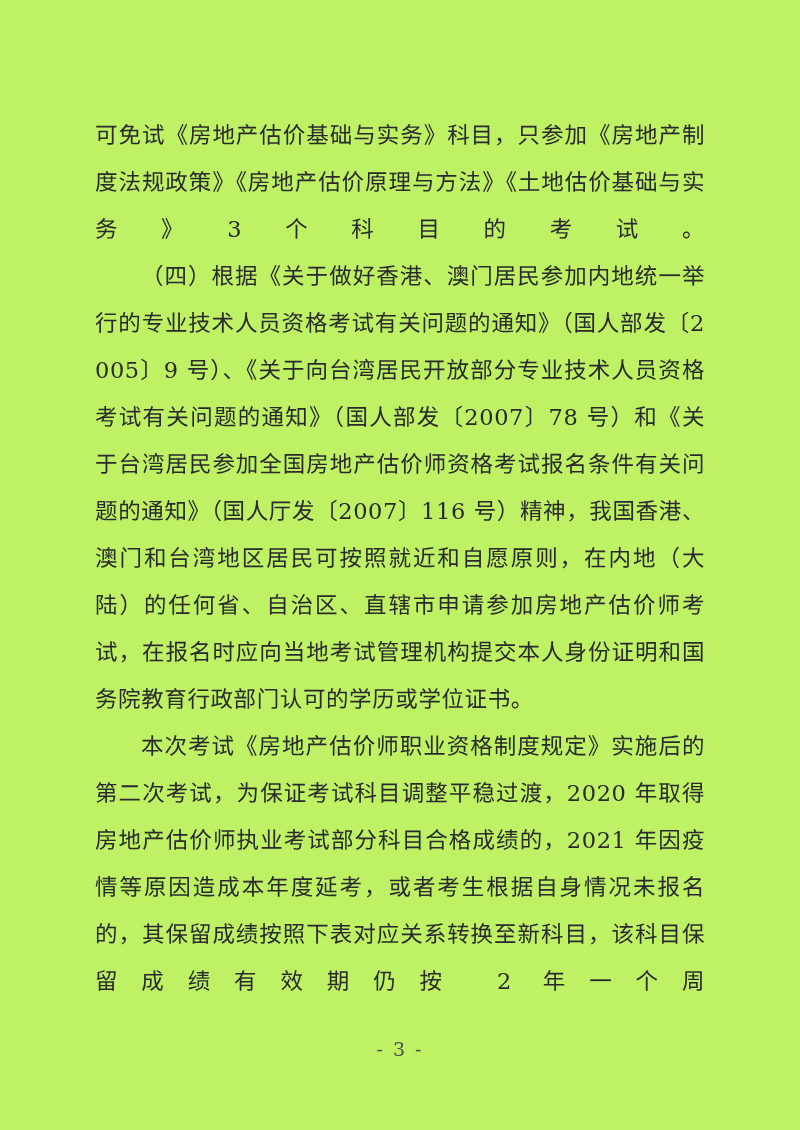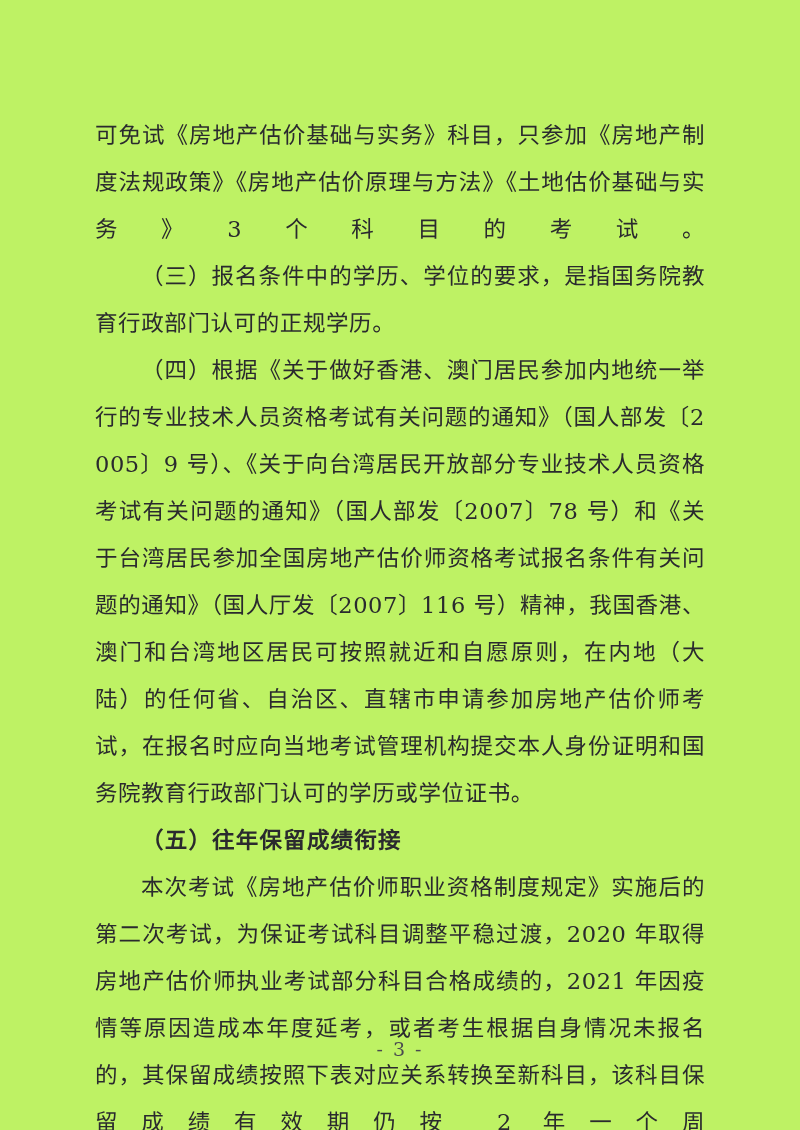--- a/index.html
+++ b/index.html
@@ -61,25 +61,23 @@
 </head>
 <body>
 
 <div class="page">
 
   <div class="doc-body">
 
     <p class="para no-last-justify">可免试《房地产估价基础与实务》科目，只参加《房地产制度法规政策》《房地产估价原理与方法》《土地估价基础与实务》3个科目的考试。</p>
 
 
-    <p class="para indent">（三）报名条件中的学历、学位的要求，是指国务院教育行政部门认可的正规学历。</p>
 
     <p class="para indent">（四）根据《关于做好香港、澳门居民参加内地统一举行的专业技术人员资格考试有关问题的通知》（国人部发〔2005〕9 号）、《关于向台湾居民开放部分专业技术人员资格考试有关问题的通知》（国人部发〔2007〕78 号）和《关于台湾居民参加全国房地产估价师资格考试报名条件有关问题的通知》（国人厅发〔2007〕116 号）精神，我国香港、澳门和台湾地区居民可按照就近和自愿原则，在内地（大陆）的任何省、自治区、直辖市申请参加房地产估价师考试，在报名时应向当地考试管理机构提交本人身份证明和国务院教育行政部门认可的学历或学位证书。</p>
 
-    <p class="para heading">（五）往年保留成绩衔接</p>
 
     <p class="para indent no-last-justify">本次考试《房地产估价师职业资格制度规定》实施后的第二次考试，为保证考试科目调整平稳过渡，2020 年取得房地产估价师执业考试部分科目合格成绩的，2021 年因疫情等原因造成本年度延考，或者考生根据自身情况未报名的，其保留成绩按照下表对应关系转换至新科目，该科目保留成绩有效期仍按 2 年一个周</p>
 
   </div>
 
   <div class="page-number">- 3 -</div>
 
 </div>
 
 </body></html>

